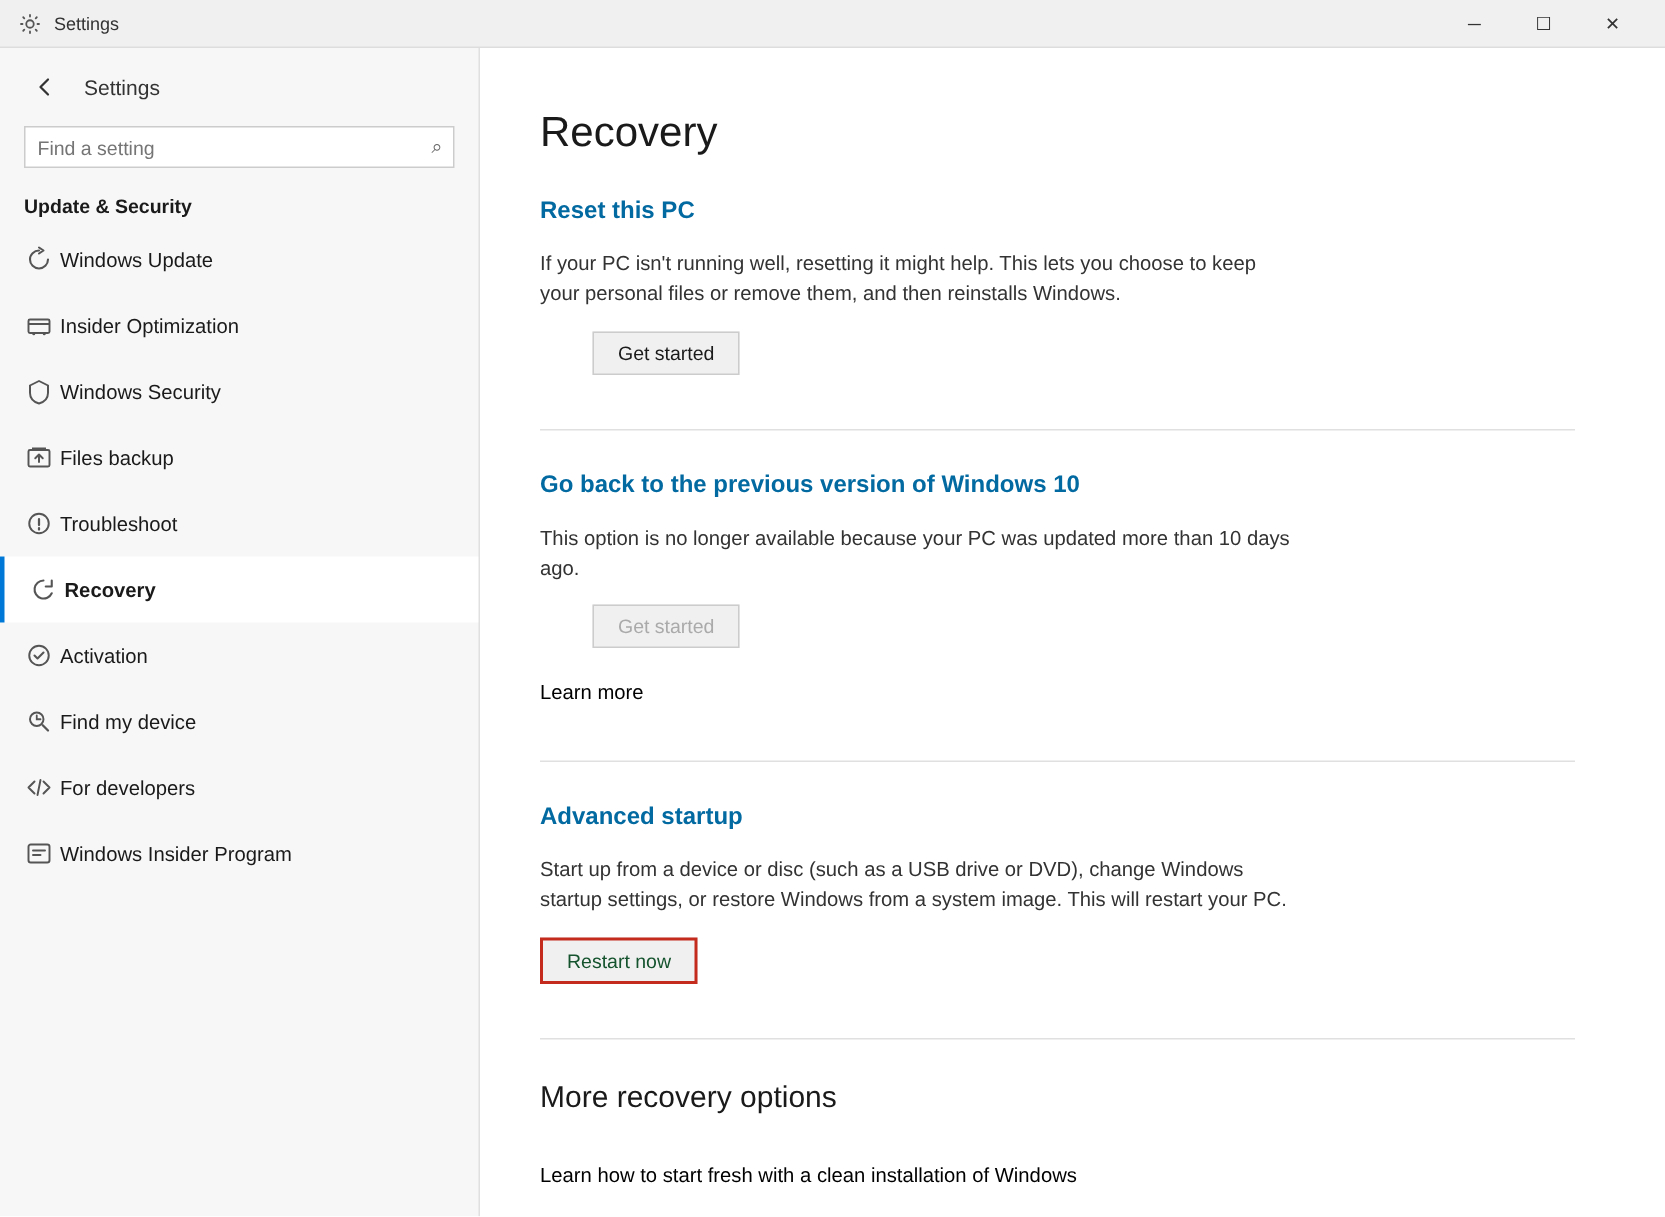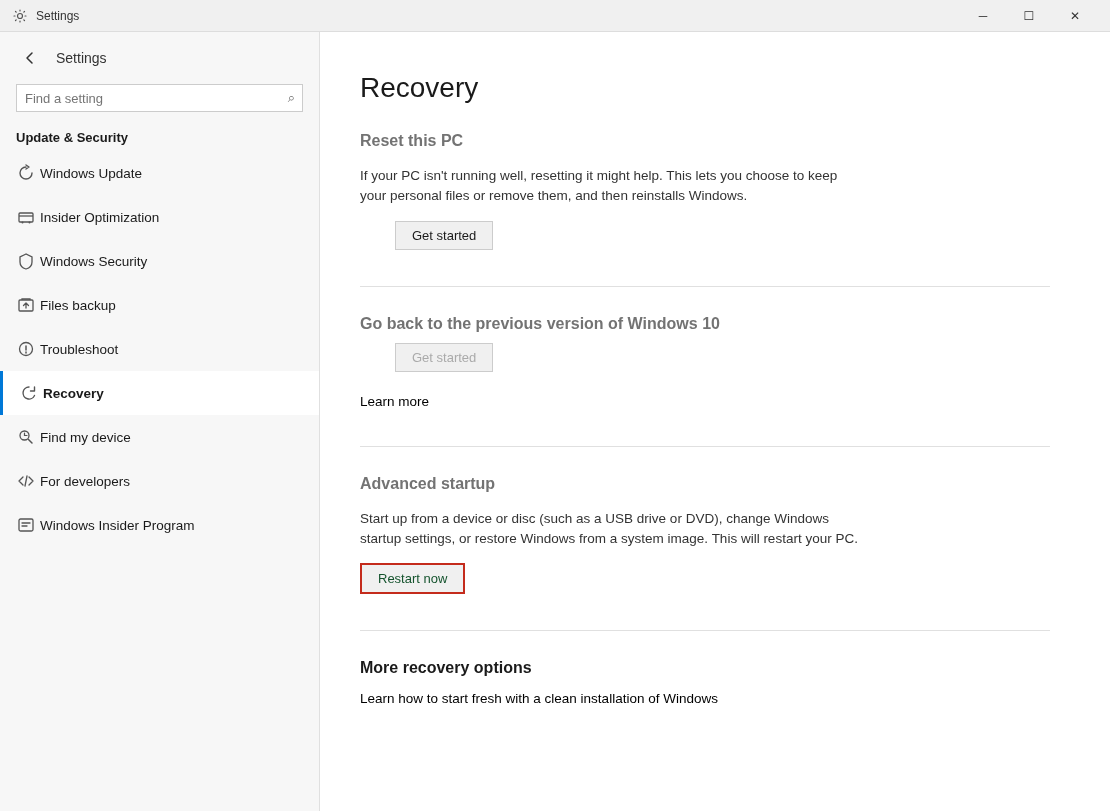--- a/index.html
+++ b/index.html
@@ -166,21 +166,21 @@
       margin-bottom: 28px;
     }
 
     .section {
       margin-bottom: 36px;
     }
 
     .section-title {
       font-size: 16px;
       font-weight: 600;
-      color: #737373;
+      color: #0369a1;
       margin-bottom: 10px;
     }
 
     .section-desc {
       font-size: 13.5px;
       color: #333;
       line-height: 1.5;
       margin-bottom: 14px;
       max-width: 500px;
       margin-top: 16px;
@@ -221,23 +221,23 @@
       margin-top: 4px;
     }
 
     .divider {
       border: none;
       border-top: 1px solid #e0e0e0;
       margin-bottom: 28px;
     }
 
     .more-section-title {
-      font-size: 16px;
-      font-weight: 700;
-      margin-bottom: 10px;
+      font-size: 20px;
+      font-weight: 400;
+      margin-bottom: 28px;
       color: #1a1a1a;
     }
   </style>
 </head>
 <body>
 
 <div class="titlebar">
   <div class="titlebar-icon">
     <svg width="14" height="14" viewBox="0 0 14 14" fill="none">
       <circle cx="7" cy="7" r="2.5" stroke="#555" stroke-width="1.2"></circle>
@@ -326,20 +326,29 @@
     <div class="sidebar-item active">
       <div class="sidebar-item-icon">
         <svg width="18" height="18" viewBox="0 0 18 18" fill="none">
           <path d="M9 3a6 6 0 1 0 5.5 8.5" stroke="#555" stroke-width="1.4" stroke-linecap="round"></path>
           <path d="M14.5 3v4h-4" stroke="#555" stroke-width="1.4" stroke-linecap="round" stroke-linejoin="round"></path>
         </svg>
       </div>
       <span class="sidebar-item-label">Recovery</span>
     </div>
 
+    <div class="sidebar-item">
+      <div class="sidebar-item-icon">
+        <svg width="18" height="18" viewBox="0 0 18 18" fill="none">
+          <circle cx="9" cy="9" r="6.5" stroke="#555" stroke-width="1.3"></circle>
+          <path d="M6 9l2 2 4-4" stroke="#555" stroke-width="1.4" stroke-linecap="round" stroke-linejoin="round"></path>
+        </svg>
+      </div>
+      <span class="sidebar-item-label">Activation</span>
+    </div>
 
     <div class="sidebar-item">
       <div class="sidebar-item-icon">
         <svg width="18" height="18" viewBox="0 0 18 18" fill="none">
           <circle cx="7.5" cy="7.5" r="4.5" stroke="#555" stroke-width="1.3"></circle>
           <path d="M15 15l-3.5-3.5" stroke="#555" stroke-width="1.5" stroke-linecap="round"></path>
           <path d="M7.5 5v2.5H10" stroke="#555" stroke-width="1.2" stroke-linecap="round"></path>
         </svg>
       </div>
       <span class="sidebar-item-label">Find my device</span>
@@ -371,20 +380,21 @@
     <div class="section">
       <div class="section-title">Reset this PC</div>
       <div class="section-desc">If your PC isn't running well, resetting it might help. This lets you choose to keep your personal files or remove them, and then reinstalls Windows.</div>
       <button class="btn">Get started</button>
     </div>
 
     <hr class="divider">
 
     <div class="section">
       <div class="section-title">Go back to the previous version of Windows 10</div>
+      <div class="section-desc">This option is no longer available because your PC was updated more than 10 days ago.</div>
       <button class="btn disabled" disabled="">Get started</button>
       <br><br>
       <a class="link-blue" href="#">Learn more</a>
     </div>
 
     <hr class="divider">
 
     <div class="section">
       <div class="section-title">Advanced startup</div>
       <div class="section-desc">Start up from a device or disc (such as a USB drive or DVD), change Windows startup settings, or restore Windows from a system image. This will restart your PC.</div>

